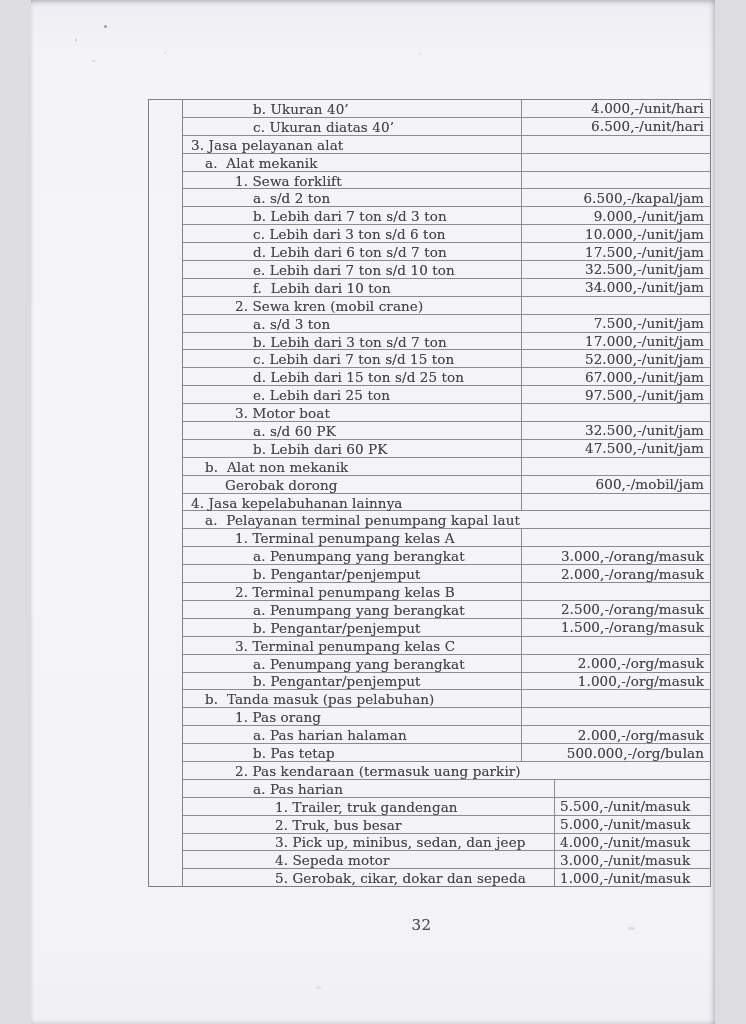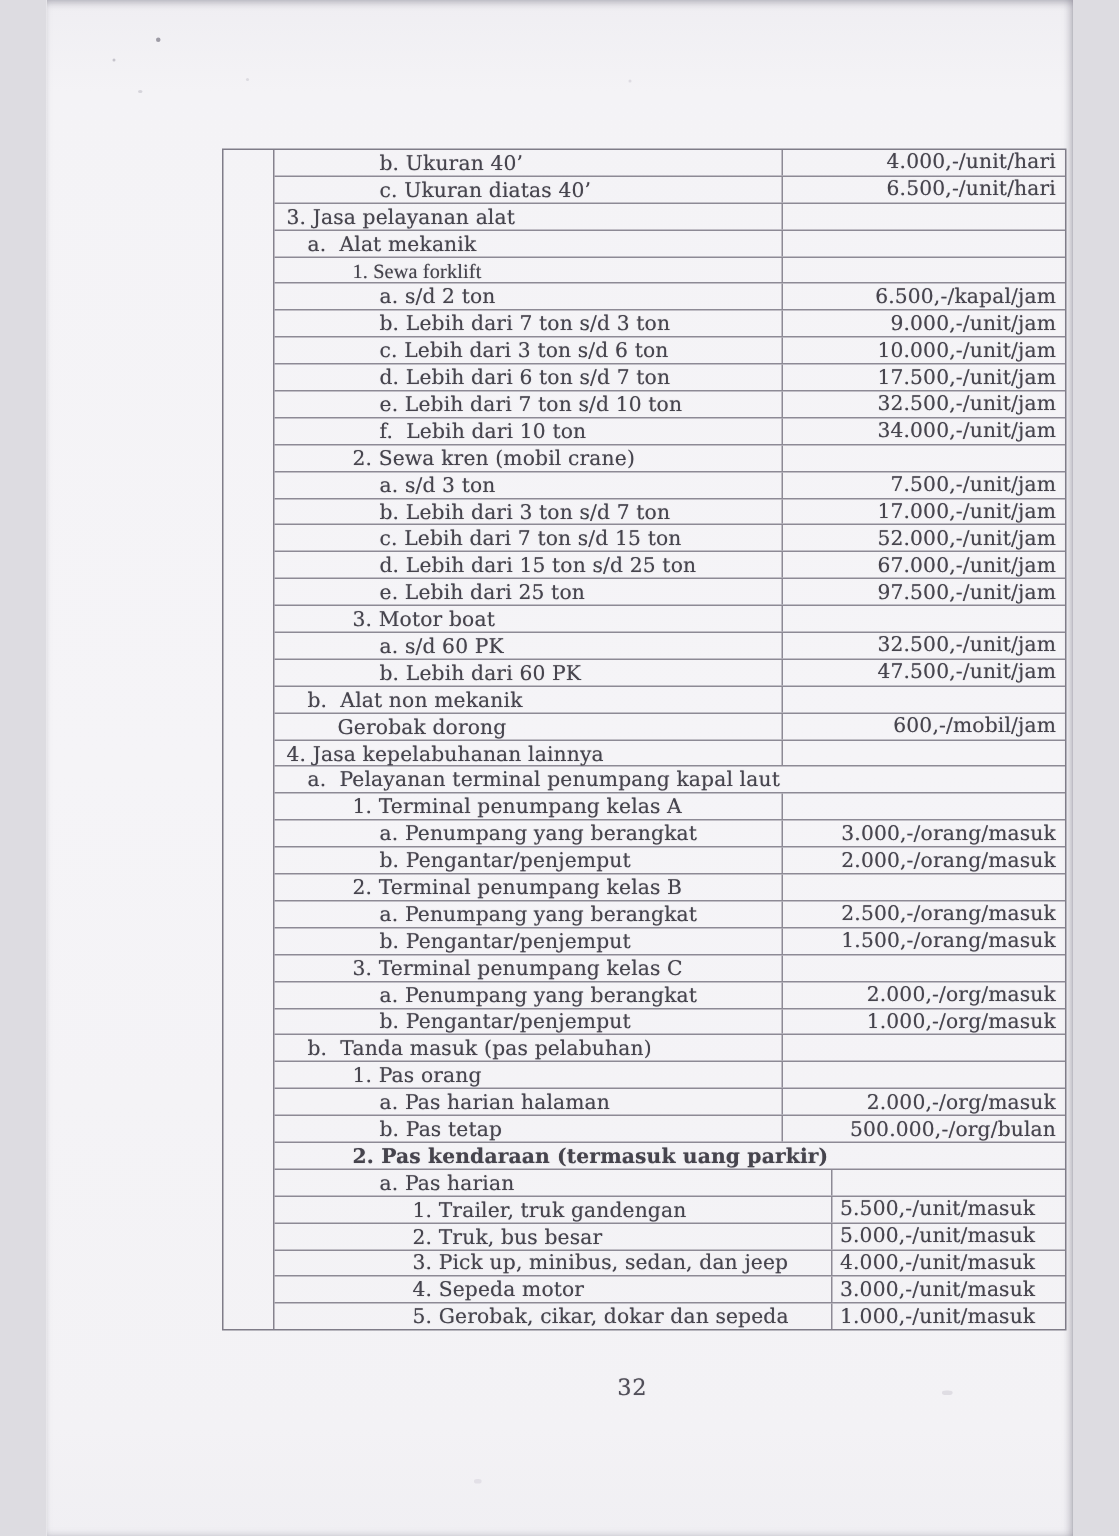--- a/index.html
+++ b/index.html
@@ -85,21 +85,21 @@
         </div>
         <div class="row">
           <div class="lab" style="padding-left: 8px;">3. Jasa pelayanan alat</div>
           <div class="val"></div>
         </div>
         <div class="row">
           <div class="lab" style="padding-left: 22px;">a.  Alat mekanik</div>
           <div class="val"></div>
         </div>
         <div class="row">
-          <div class="lab" style="padding-left: 52px; font-family: Liberation Serif, serif;">1. Sewa forklift</div>
+          <div class="lab" style="padding-left: 52px;">1. Sewa forklift</div>
           <div class="val"></div>
         </div>
         <div class="row">
           <div class="lab" style="padding-left: 70px;">a. s/d 2 ton</div>
           <div class="val">6.500,-/kapal/jam</div>
         </div>
         <div class="row">
           <div class="lab" style="padding-left: 70px;">b. Lebih dari 7 ton s/d 3 ton</div>
           <div class="val">9.000,-/unit/jam</div>
         </div>
@@ -216,21 +216,21 @@
         </div>
         <div class="row">
           <div class="lab" style="padding-left: 70px;">a. Pas harian halaman</div>
           <div class="val">2.000,-/org/masuk</div>
         </div>
         <div class="row">
           <div class="lab" style="padding-left: 70px;">b. Pas tetap</div>
           <div class="val">500.000,-/org/bulan</div>
         </div>
         <div class="row">
-          <div class="lab" style="padding-left: 52px; font-weight: bold;">2. Pas kendaraan (termasuk uang parkir)</div>
+          <div class="lab" style="padding-left: 52px;">2. Pas kendaraan (termasuk uang parkir)</div>
         </div>
         <div class="row shift">
           <div class="lab" style="padding-left: 70px;">a. Pas harian</div>
           <div class="val"></div>
         </div>
         <div class="row shift">
           <div class="lab" style="padding-left: 92px;">1. Trailer, truk gandengan</div>
           <div class="val">5.500,-/unit/masuk</div>
         </div>
         <div class="row shift">

